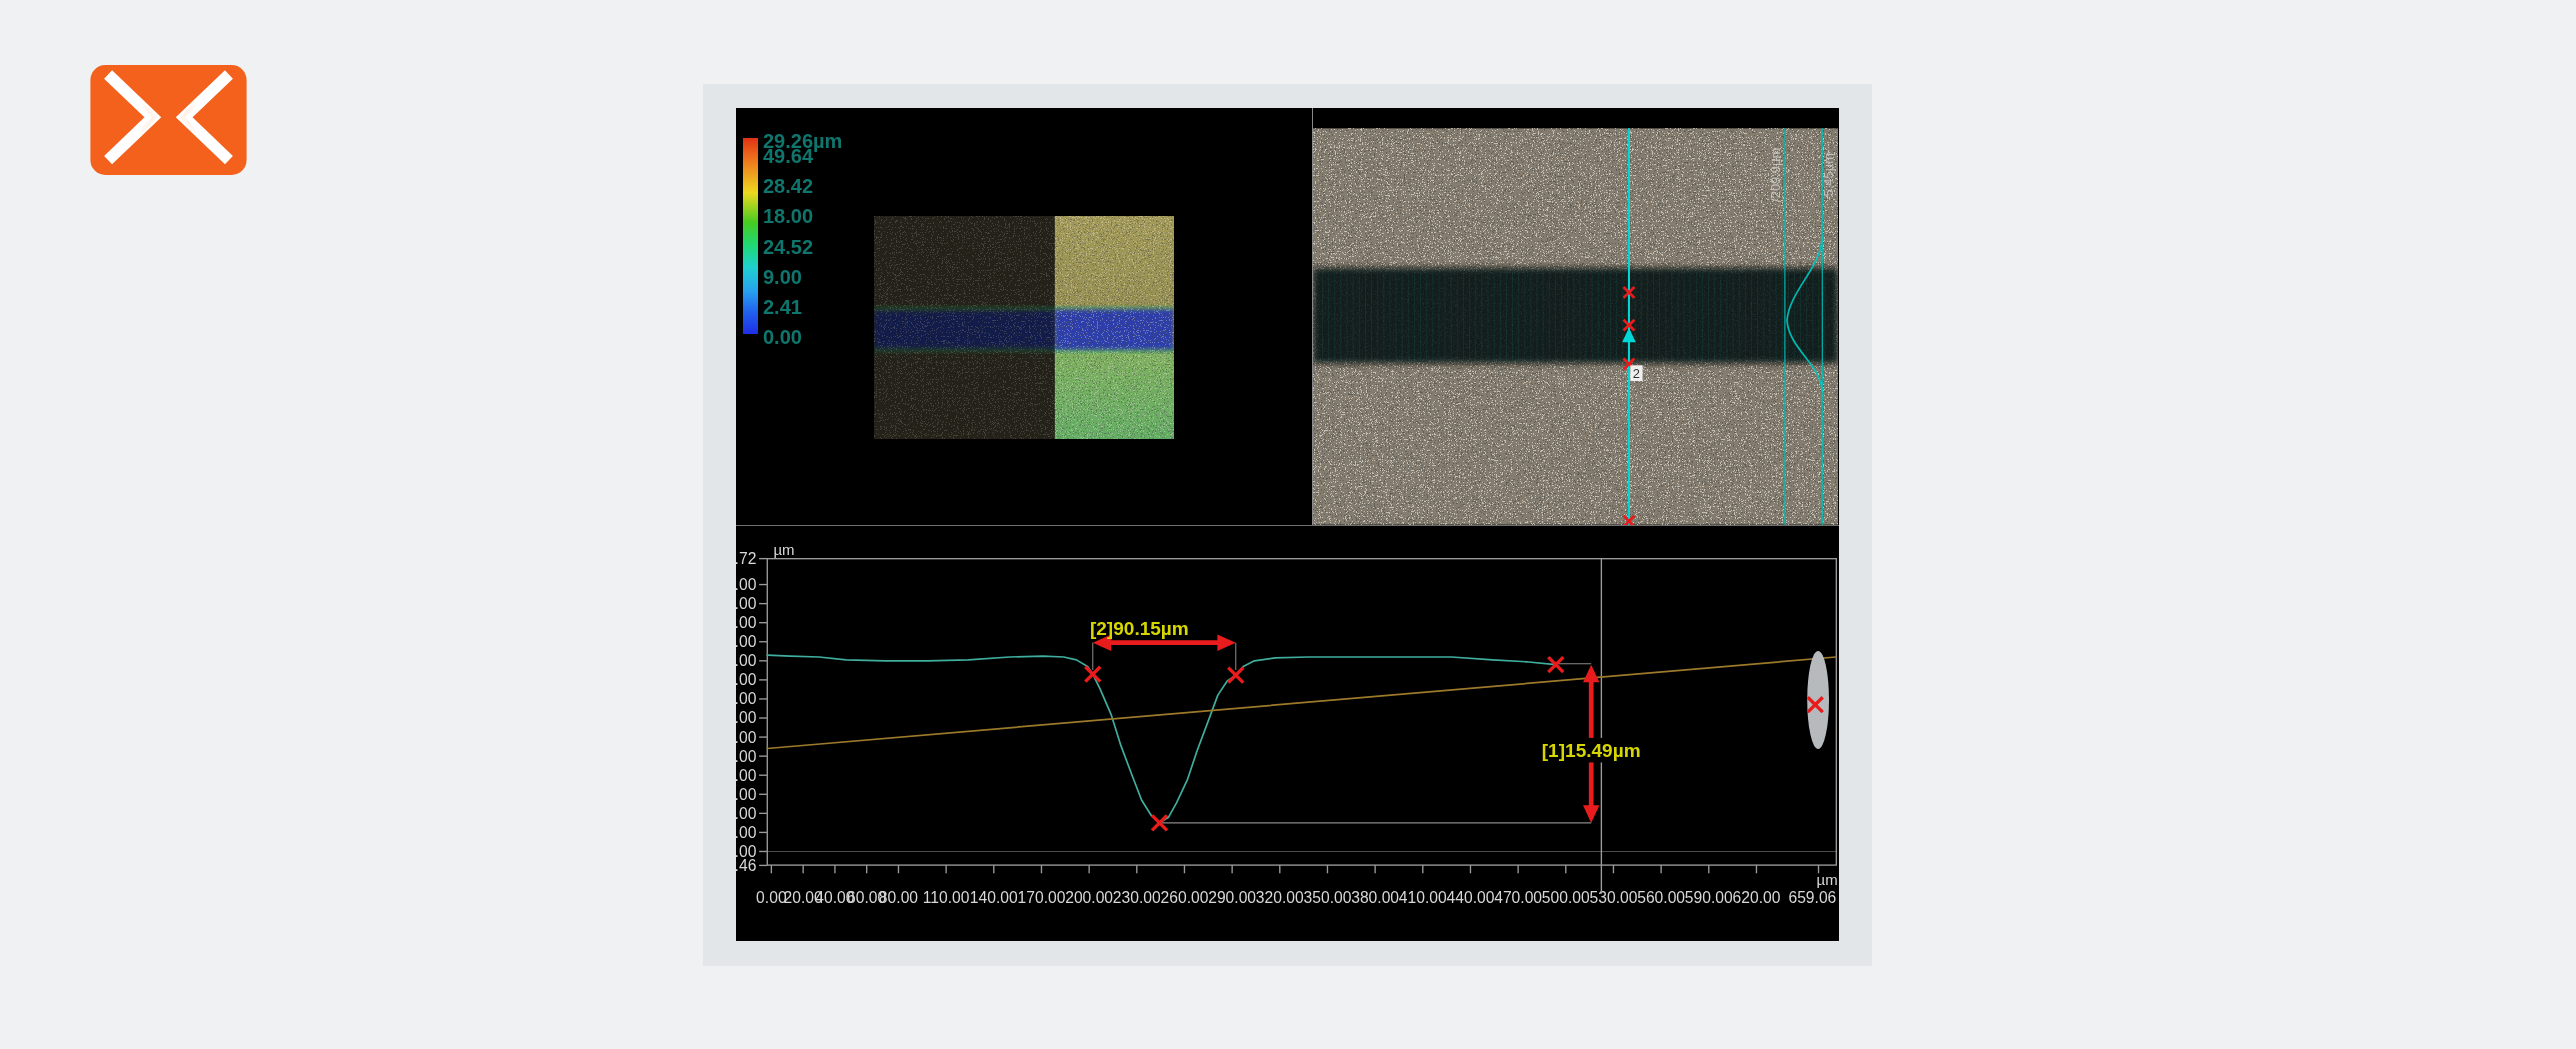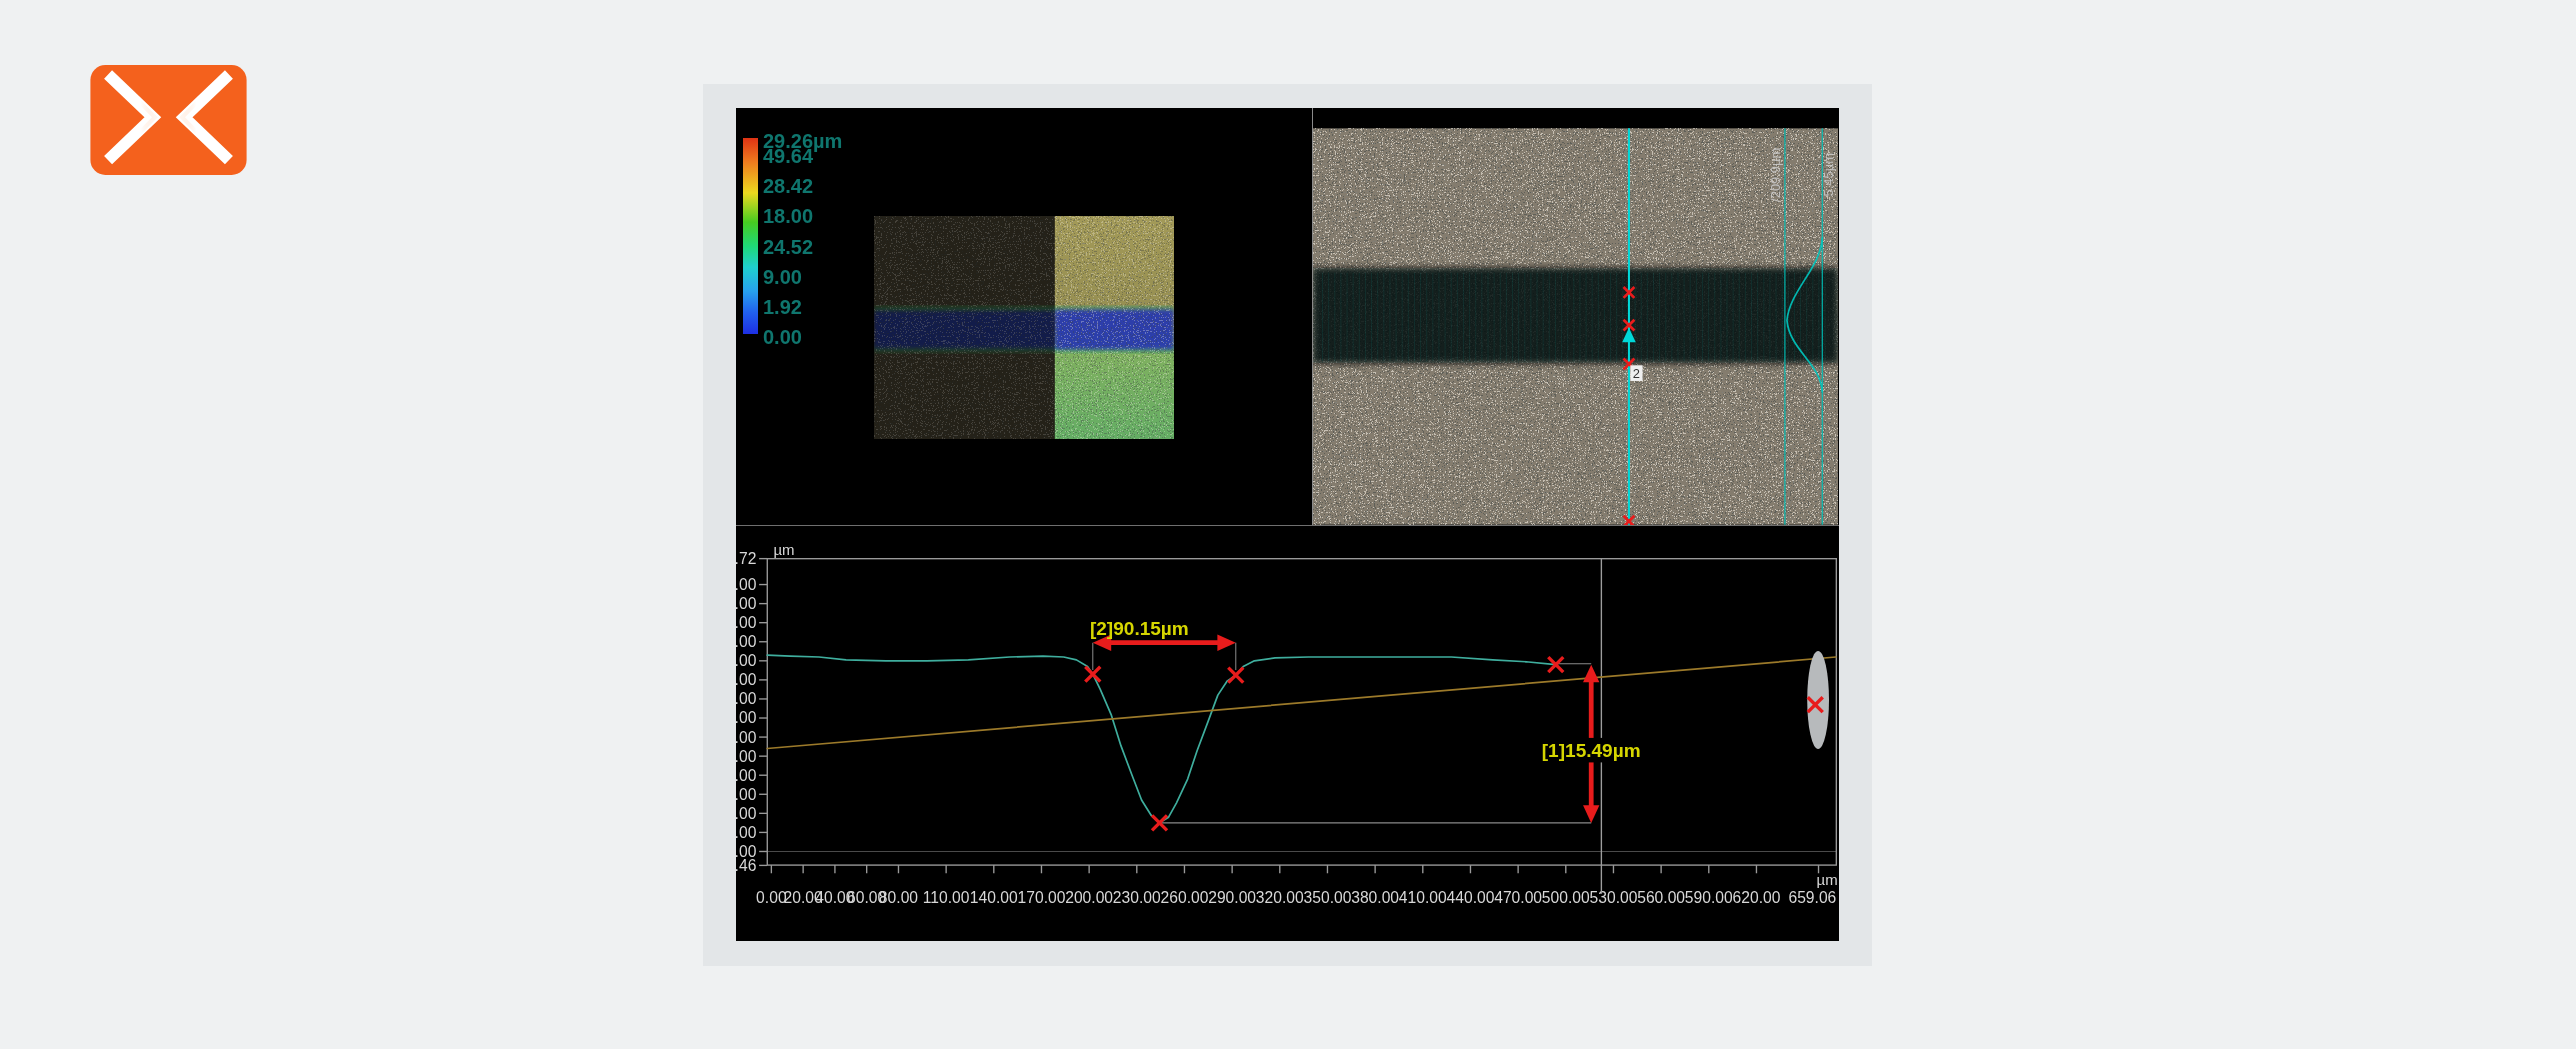--- a/index.html
+++ b/index.html
@@ -86,21 +86,21 @@
 
         <div class="left-view">
           <div class="legend-bar"></div>
           <div id="legend-labels">
               <div class="legend-label" style="top: 22px;">29.26µm</div>
               <div class="legend-label" style="top: 37px;">49.64</div>
               <div class="legend-label" style="top: 67px;">28.42</div>
               <div class="legend-label" style="top: 97px;">18.00</div>
               <div class="legend-label" style="top: 128px;">24.52</div>
               <div class="legend-label" style="top: 158px; text-align: right;">9.00</div>
-              <div class="legend-label" style="top: 188px;">1.92</div>
+              <div class="legend-label" style="top: 188px;">2.41</div>
               <div class="legend-label" style="top: 218px;">0.00</div>
             </div>
           <div class="hm-img">
             <svg width="300" height="223" viewBox="0 0 440 327">
               <rect x="0" y="0" width="265" height="327" fill="#3f3a2a"></rect>
               <linearGradient id="rhalf" x1="0" y1="0" x2="0" y2="1">
                 <stop offset="0" stop-color="#a39a58"></stop>
                   <stop offset="0.42" stop-color="#968f52"></stop>
                 <stop offset="0.62" stop-color="#7fb05f"></stop>
                   <stop offset="1" stop-color="#64ad64"></stop>

